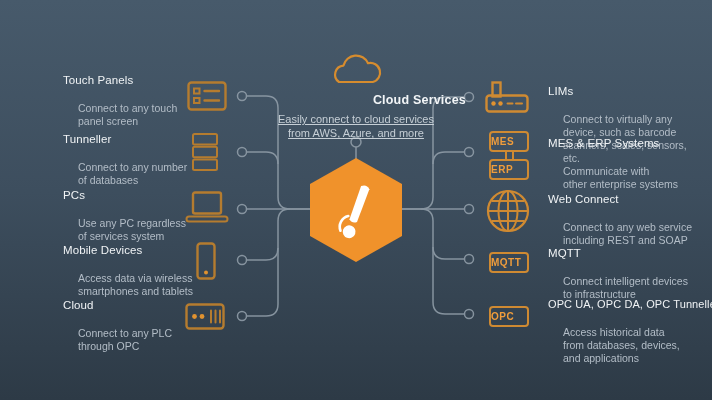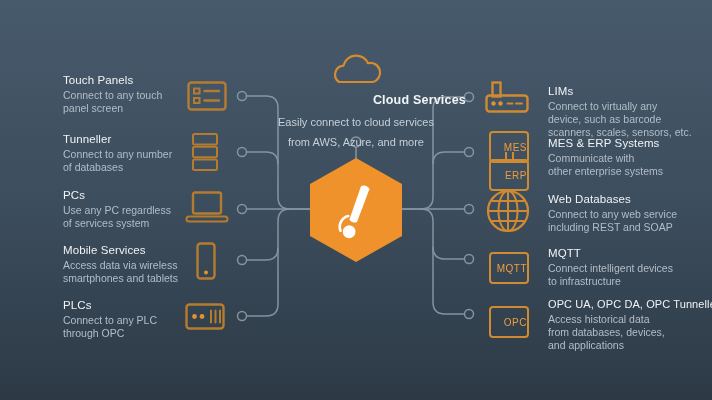--- a/index.html
+++ b/index.html
@@ -13,37 +13,37 @@
   }
   .abs{position:absolute;}
   svg{display:block;}
   .txt{position:absolute;width:150px;}
   .txt h3{
     margin:0 0 2px 0;
     font-size:11.5px;line-height:14px;font-weight:normal;
     color:#f0f3f5;white-space:nowrap;letter-spacing:.1px;
   }
   .txt p{
-    margin:0;
+    margin:15px;
     font-size:10.5px;line-height:13px;
     color:#b3bdc7;white-space:pre-line;
   }
   .center-txt{position:absolute;left:246px;top:93px;width:220px;text-align:center;}
   .center-txt h2{
     margin:0 0 4px 0;font-size:12.5px;line-height:15px;font-weight:bold;
     color:#f2f5f7;letter-spacing:.2px;text-align:right;
   }
   .center-txt p{
-    margin:0;font-size:11px;line-height:20px;color:#c6cfd6;white-space:pre-line;
+    margin:0;font-size:11px;line-height:14px;color:#c6cfd6;white-space:pre-line;text-decoration:underline;
   }
   .badge{
-    position:absolute;width:40px;height:32px;box-sizing:border-box;
+    position:absolute;width:40px;height:21px;box-sizing:border-box;
     border:2px solid #cf8a32;border-radius:4px;
-    display:flex;align-items:center;justify-content:flex-end;
-    color:#f09d3c;font-size:10px;font-weight:normal;letter-spacing:.5px;
+    display:flex;align-items:center;justify-content:flex-start;
+    color:#f09d3c;font-size:10px;font-weight:bold;letter-spacing:.5px;
   }
   .badge-links{
     position:absolute;width:9px;height:7px;box-sizing:border-box;
     border-left:2px solid #cf8a32;border-right:2px solid #cf8a32;
   }
 </style>
 </head>
 <body>
 
 <div class="stage">
@@ -104,26 +104,26 @@
     <h3>Tunneller</h3>
     <p>Connect to any number
 of databases</p>
   </div>
   <div class="txt" style="left:63px;top:188px">
     <h3>PCs</h3>
     <p>Use any PC regardless
 of services system</p>
   </div>
   <div class="txt" style="left:63px;top:243px">
-    <h3>Mobile Services</h3>
+    <h3>Mobile Devices</h3>
     <p>Access data via wireless
 smartphones and tablets</p>
   </div>
   <div class="txt" style="left:63px;top:298px">
-    <h3>PLCs</h3>
+    <h3>Cloud</h3>
     <p>Connect to any PLC
 through OPC</p>
   </div>
 
   <svg class="abs" style="left:187px;top:81px" width="40" height="30" viewBox="0 0 40 30" fill="none" stroke="#b57c2f" stroke-width="2.4" stroke-linecap="round">
     <rect x="1.5" y="1.5" width="37" height="27" rx="3"></rect>
     <rect x="7" y="7.5" width="5.5" height="5" stroke-width="2"></rect>
     <rect x="7" y="17" width="5.5" height="5" stroke-width="2"></rect>
     <path d="M17.5 10 H32 M17.5 19.5 H32"></path>
   </svg>
@@ -188,21 +188,21 @@
     <p>Connect to virtually any
 device, such as barcode
 scanners, scales, sensors, etc.</p>
   </div>
   <div class="txt" style="left:548px;top:136px;width:160px">
     <h3>MES &amp; ERP Systems</h3>
     <p>Communicate with
 other enterprise systems</p>
   </div>
   <div class="txt" style="left:548px;top:192px;width:160px">
-    <h3>Web Databases</h3>
+    <h3>Web Connect</h3>
     <p>Connect to any web service
 including REST and SOAP</p>
   </div>
   <div class="txt" style="left:548px;top:246px;width:160px">
     <h3>MQTT</h3>
     <p>Connect intelligent devices
 to infrastructure</p>
   </div>
   <div class="txt" style="left:548px;top:297px;width:164px">
     <h3 style="font-size:11px">OPC UA, OPC DA, OPC Tunneller</h3>

